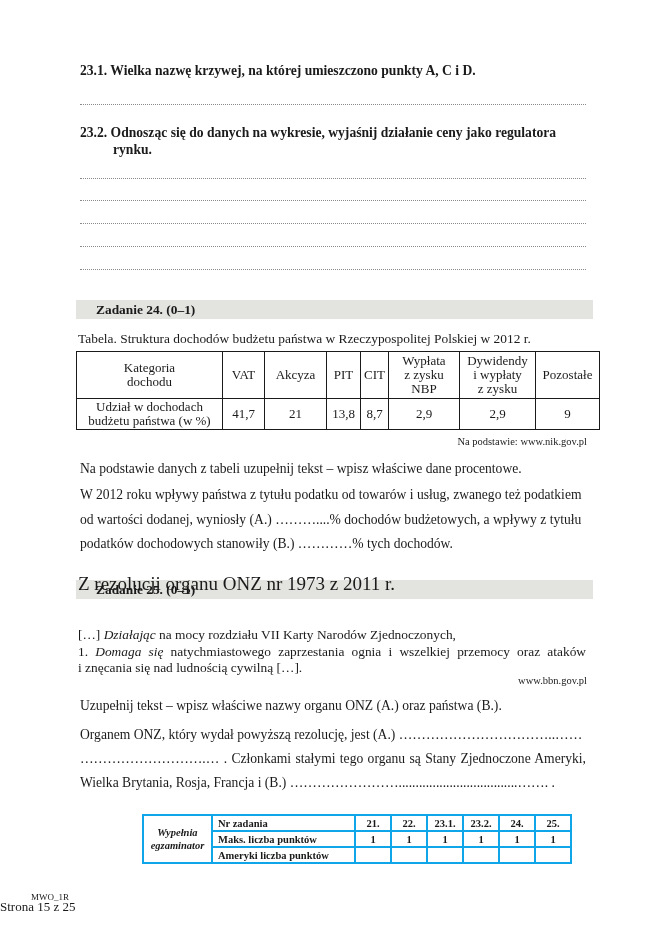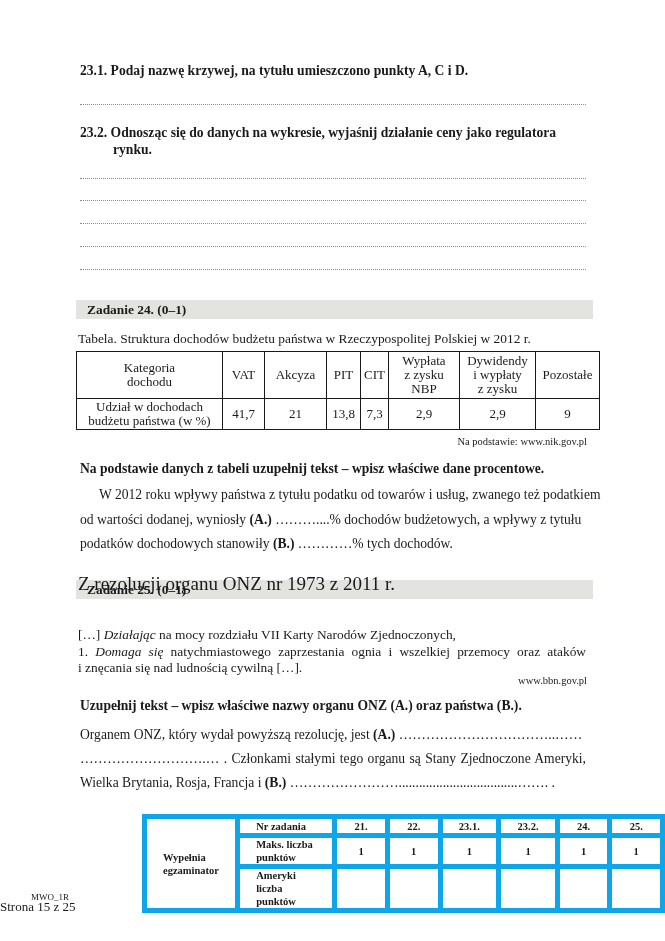--- a/index.html
+++ b/index.html
@@ -2,63 +2,63 @@
 <html><head>
 <meta charset="utf-8">
 <style>
   html, body { margin: 0; padding: 0; background: #ffffff; }
   body {
     width: 665px; height: 941px; position: relative; overflow: hidden;
     font-family: "Liberation Serif", "DejaVu Serif", serif;
     color: #1a1a1a;
   }
   .abs { position: absolute; }
-  .bold { font-weight: bold; }
+  .bold { font-weight: normal; }
   .q-title { font-size: 13.6px; font-weight: bold; left: 80px; }
   .dots {
     position: absolute; left: 80px; width: 506px; height: 0;
     border-bottom: 1px dotted #8a8a8a;
   }
   .task-bar {
     position: absolute; left: 76px; width: 517px; height: 19px;
     background: #e3e3e0;
     font-weight: bold; font-size: 13.4px; line-height: 19px;
-    padding-left: 11px; box-sizing: border-box;
+    padding-left: 20px; box-sizing: border-box;
   }
   .para { position: absolute; left: 80px; width: 506px; font-size: 13.6px; text-align: justify; }
   .income-table {
     position: absolute; left: 76px; top: 351px;
     border-collapse: collapse; font-size: 13px;
   }
   .income-table td {
     border: 1px solid #1a1a1a; text-align: center; vertical-align: middle;
     padding: 0 2px; line-height: 14px;
   }
   .income-table { border: 1.5px solid #1a1a1a; }
   .source { position: absolute; font-size: 10.5px; right: 78px; }
   .exam-table {
     position: absolute; left: 142px; top: 814px;
     border-collapse: collapse; font-size: 10.5px; font-weight: bold;
     border: 1.5px solid #1a1a1a;
   }
   .exam-table td {
-    border: 5px solid #0ea5e9; height: 14px; line-height: 13px; padding: 0 16px;
+    border: 2px solid #0ea5e9; height: 14px; line-height: 13px; padding: 0 5px;
   }
   .exam-table td.num { text-align: center; width: 24px; }
-  .exam-table td.lbl { text-align: left; width: 57px; }
+  .exam-table td.lbl { text-align: center; width: 57px; font-style: italic; }
   .exam-table td.nm { width: 131px; text-align: left; }
   .footer-code { position: absolute; left: 31px; top: 892px; font-size: 9px; font-weight: normal; }
   .footer-page { position: absolute; left: 0; width: 665px; top: 899px; text-align: left; font-size: 13px; }
 </style>
 </head>
 <body>
 
 <div class="abs q-title" style="top:63px;">
   <span>23.1.</span>
-  <span>Podaj nazwę krzywej, na tytułu umieszczono punkty A, C i D.</span>
+  <span>Wielka nazwę krzywej, na której umieszczono punkty A, C i D.</span>
 </div>
 <div class="dots" style="top:104px;"></div>
 
 <div class="abs q-title" style="top:125px; width:506px; text-align:justify;">
   <span>23.2.</span>
   <span>Odnosząc się do danych na wykresie, wyjaśnij działanie ceny jako regulatora</span>
 </div>
 <div class="abs q-title" style="top:142px; left:113px;">
   <span>rynku.</span>
 </div>
@@ -106,33 +106,33 @@
         </td>
   </tr>
   <tr style="height:31px;">
     <td>
       <div>Udział w dochodach</div>
       <div>budżetu państwa (w %)</div>
     </td>
     <td>41,7</td>
     <td>21</td>
     <td>13,8</td>
-    <td>7,3</td>
+    <td>8,7</td>
     <td>2,9</td>
     <td>2,9</td>
     <td>9</td>
   </tr>
 </tbody>
   </table>
 
 <div class="source" style="top:436px;">Na podstawie: www.nik.gov.pl</div>
 
 <div class="abs bold" style="left:80px; top:461px; font-size:13.6px;">Na podstawie danych z tabeli uzupełnij tekst – wpisz właściwe dane procentowe.</div>
 
-<div class="para" style="top:487px;margin-left:19px;">
+<div class="para" style="top:487px;">
   <span>W 2012 roku wpływy państwa z tytułu podatku od towarów i usług, zwanego też podatkiem</span>
 </div>
 <div class="para" style="top:512px;">
   <span>od wartości dodanej, wyniosły </span><span class="bold">(A.)</span><span> ………....% </span><span>dochodów budżetowych, a wpływy z tytułu</span>
 </div>
 <div class="para" style="top:536px;">
   <span>podatków dochodowych stanowiły </span><span class="bold">(B.)</span><span> …………</span><span>% tych dochodów.</span>
 </div>
 
 <div class="task-bar" style="top:580px;">Zadanie 25. (0–1)</div>

